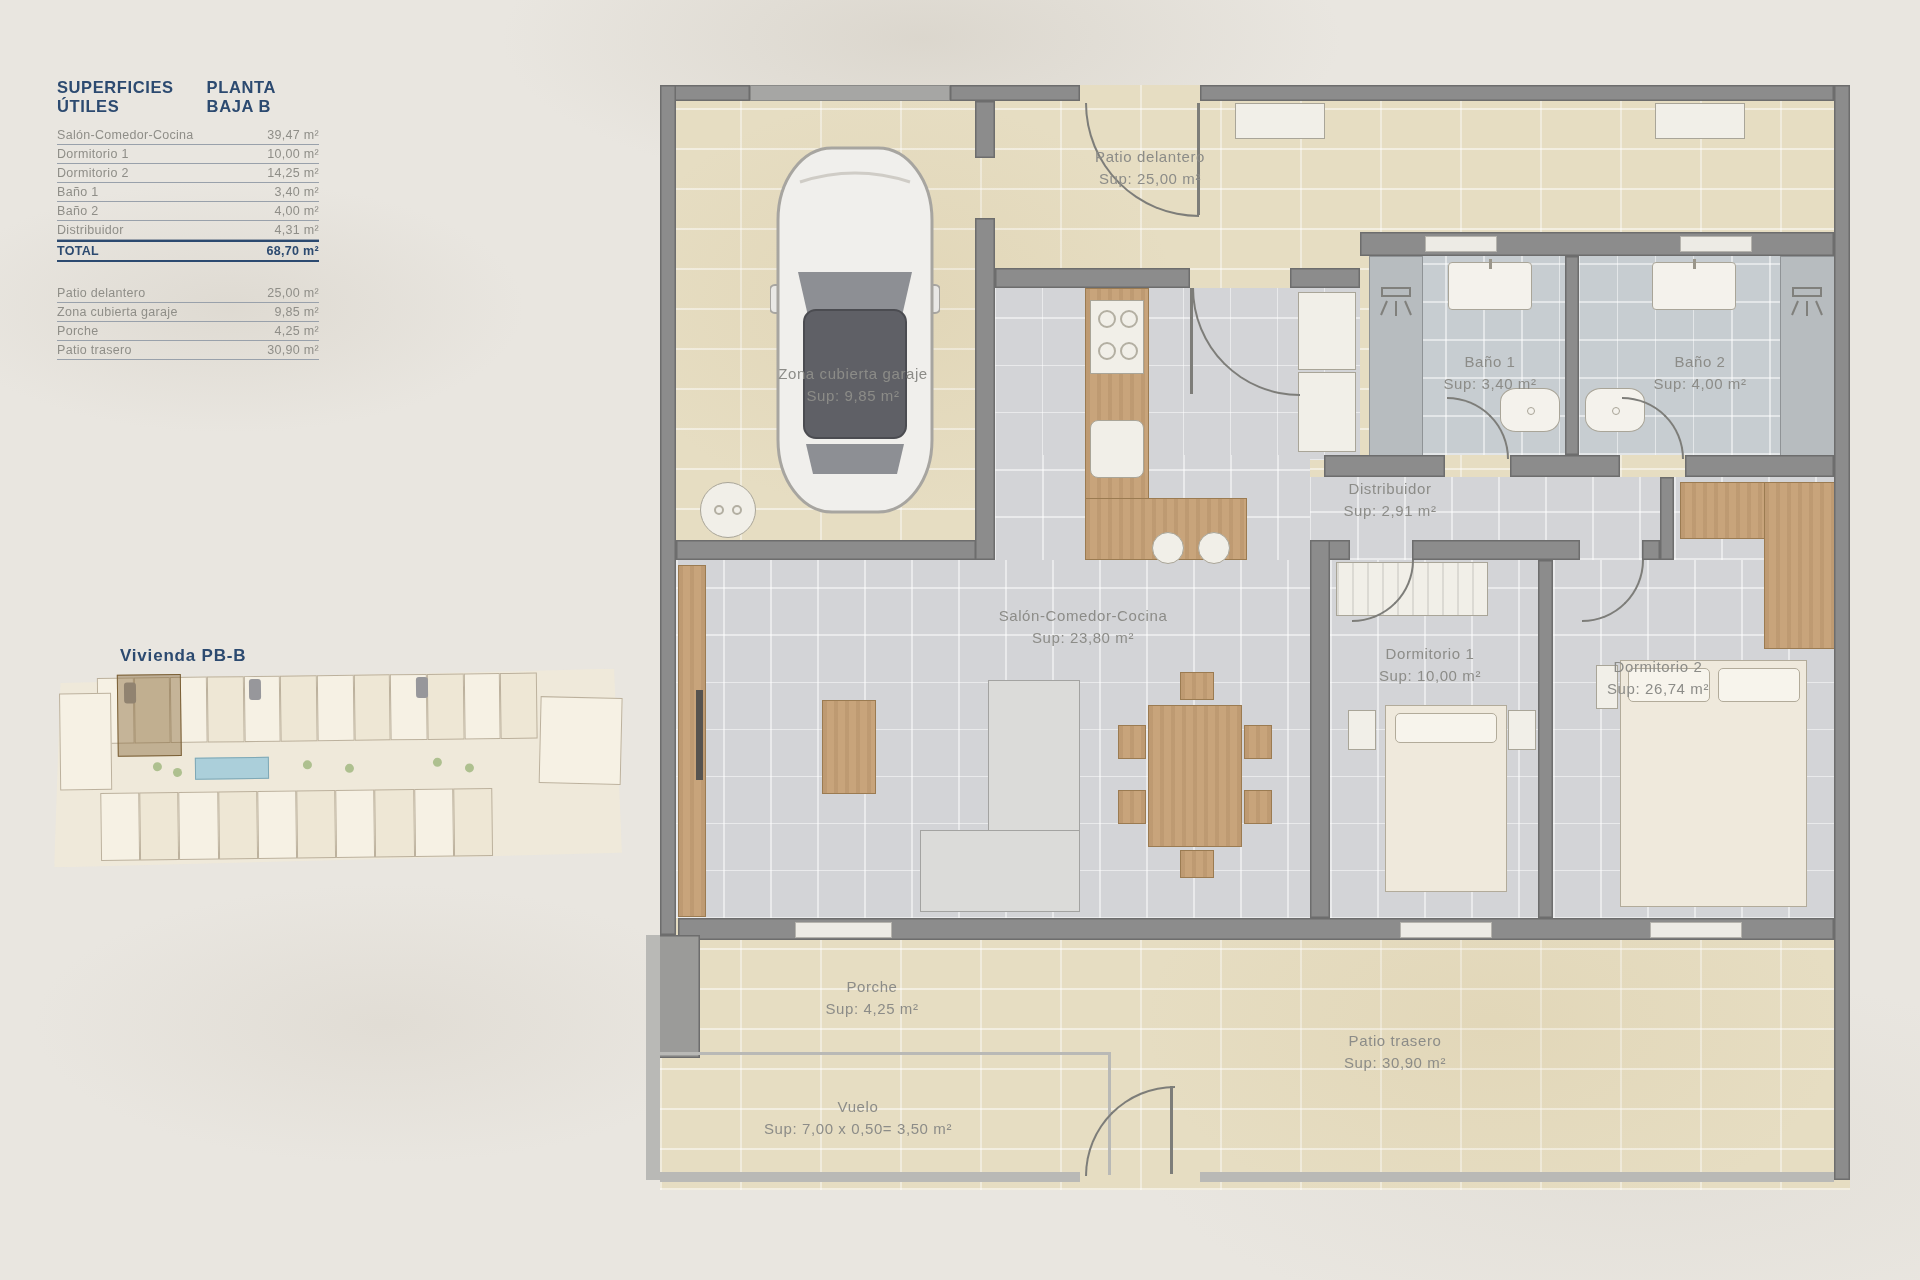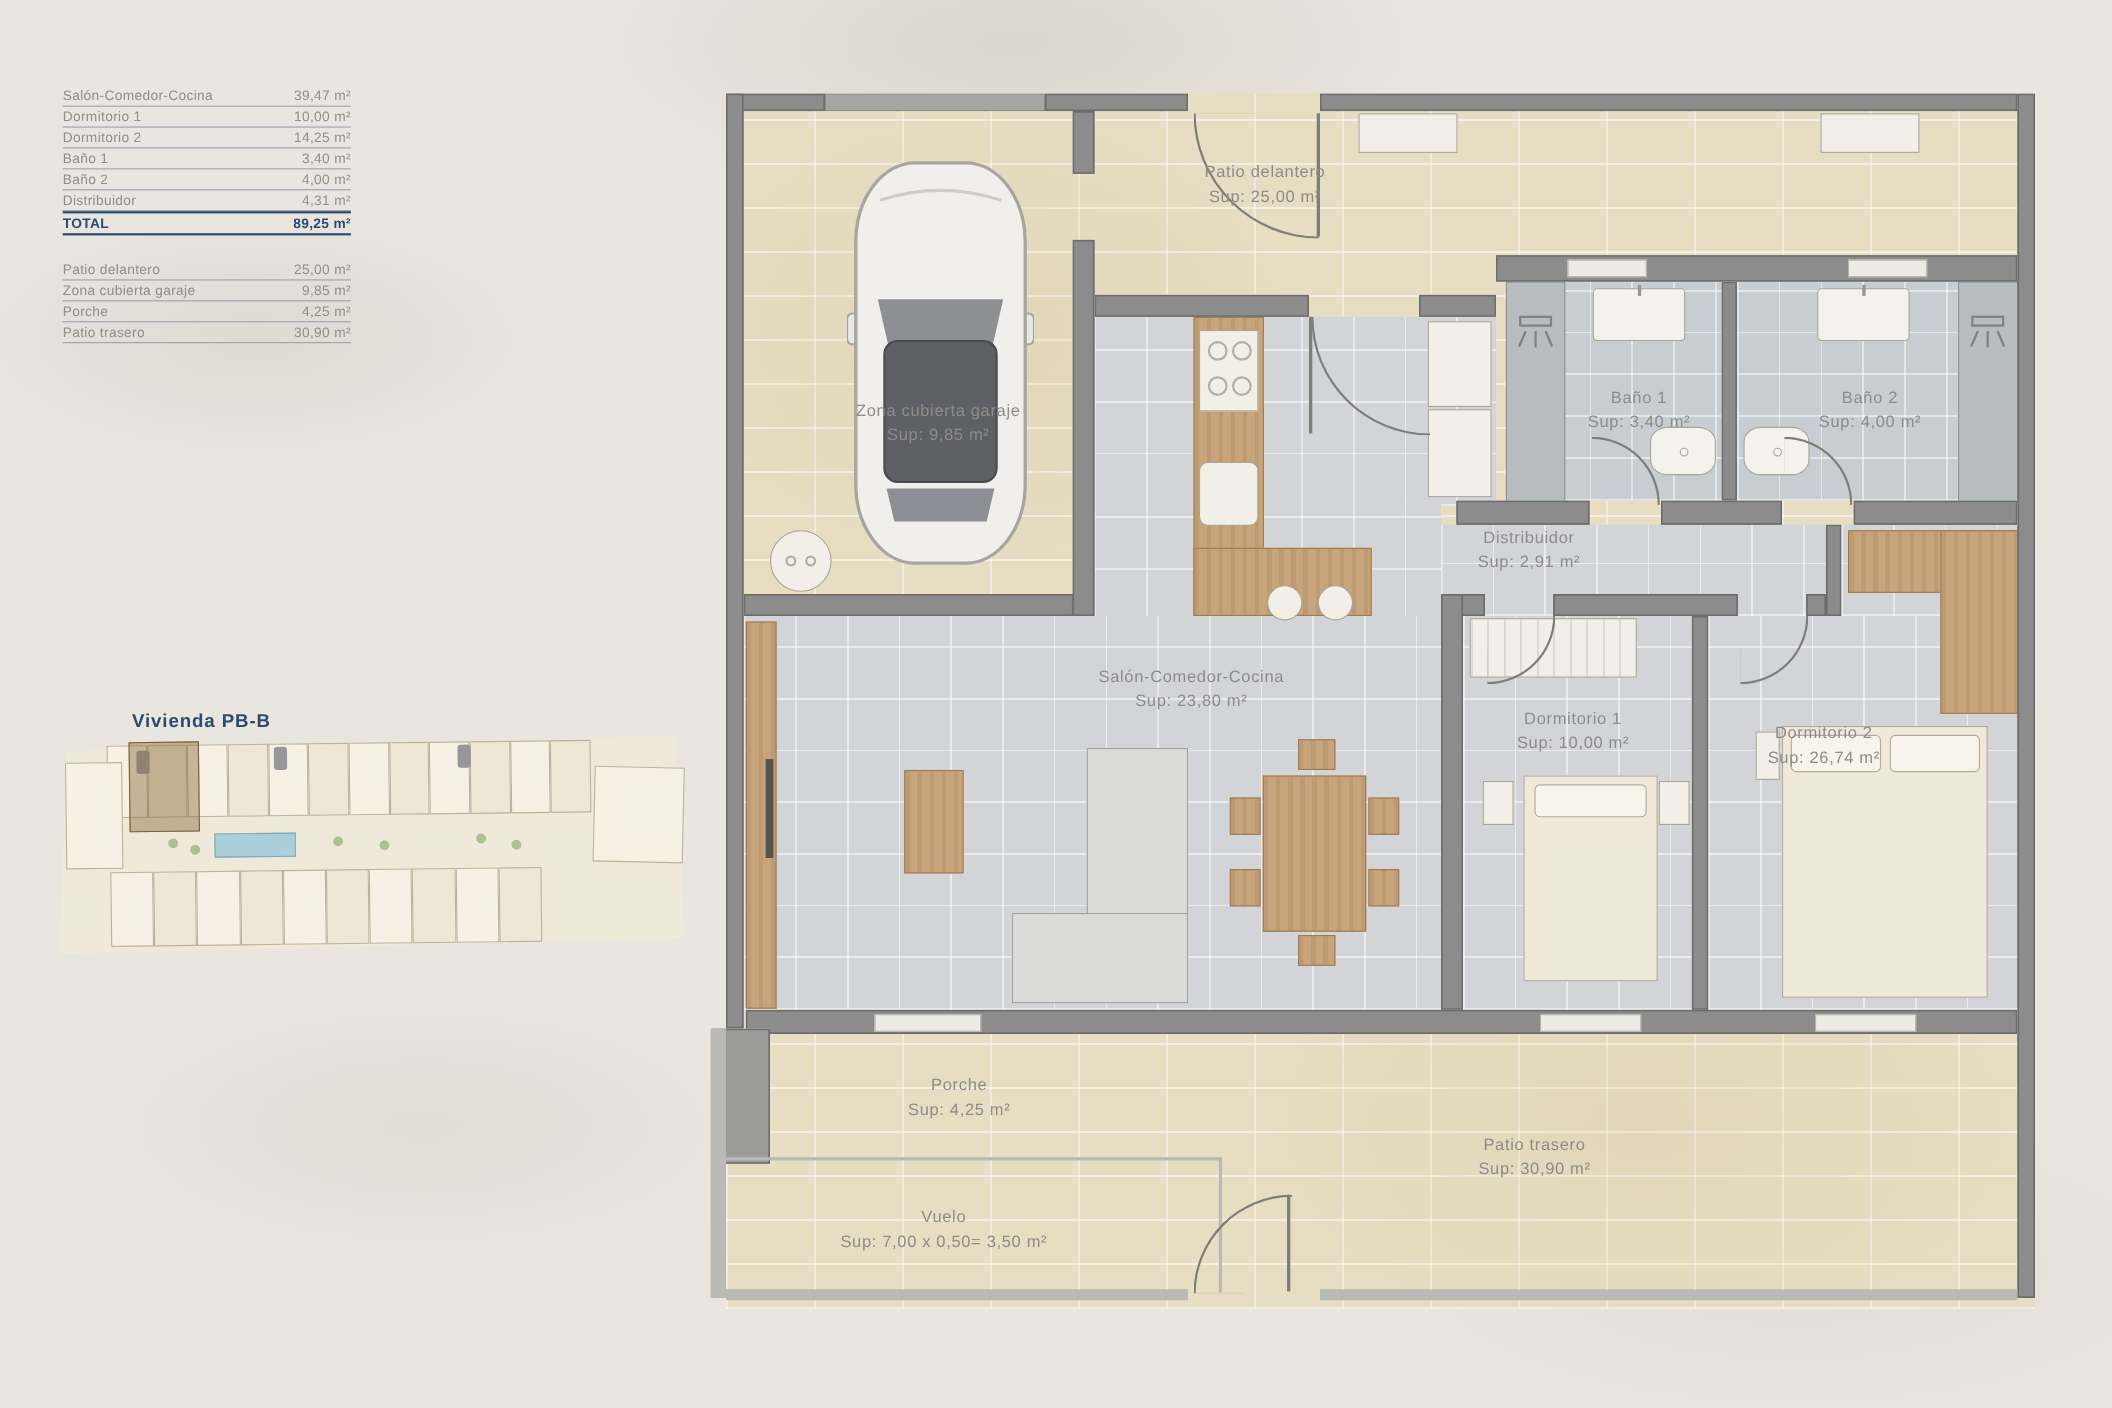--- a/index.html
+++ b/index.html
@@ -84,20 +84,24 @@
   .rlabel{transform:translate(-50%,-50%);text-align:center;color:#8c8c88;
     font-size:15px;line-height:1.45;letter-spacing:.6px;white-space:nowrap;}
   .wstripes{background-image:repeating-linear-gradient(90deg, rgba(0,0,0,.09) 0 2px, transparent 2px 15px);}
 </style>
 </head>
 <body>
 
 <div class="page">
 
   <aside class="stable">
+    <div class="thead">
+      <span>SUPERFICIES ÚTILES</span>
+      <span>PLANTA BAJA B</span>
+    </div>
     <div class="srow">
         <span>Salón-Comedor-Cocina</span>
         <span class="v">39,47 m²</span>
       </div>
     <div class="srow">
         <span>Dormitorio 1</span>
         <span class="v">10,00 m²</span>
       </div>
     <div class="srow">
         <span>Dormitorio 2</span>
@@ -110,21 +114,21 @@
     <div class="srow">
         <span>Baño 2</span>
         <span class="v">4,00 m²</span>
       </div>
     <div class="srow">
         <span>Distribuidor</span>
         <span class="v">4,31 m²</span>
       </div>
     <div class="srow total">
         <span>TOTAL</span>
-        <span class="v">89,25 m²</span>
+        <span class="v">68,70 m²</span>
       </div>
     <div class="sgap"></div>
     <div class="srow">
         <span>Patio delantero</span>
         <span class="v">25,00 m²</span>
       </div>
     <div class="srow">
         <span>Zona cubierta garaje</span>
         <span class="v">9,85 m²</span>
       </div>

